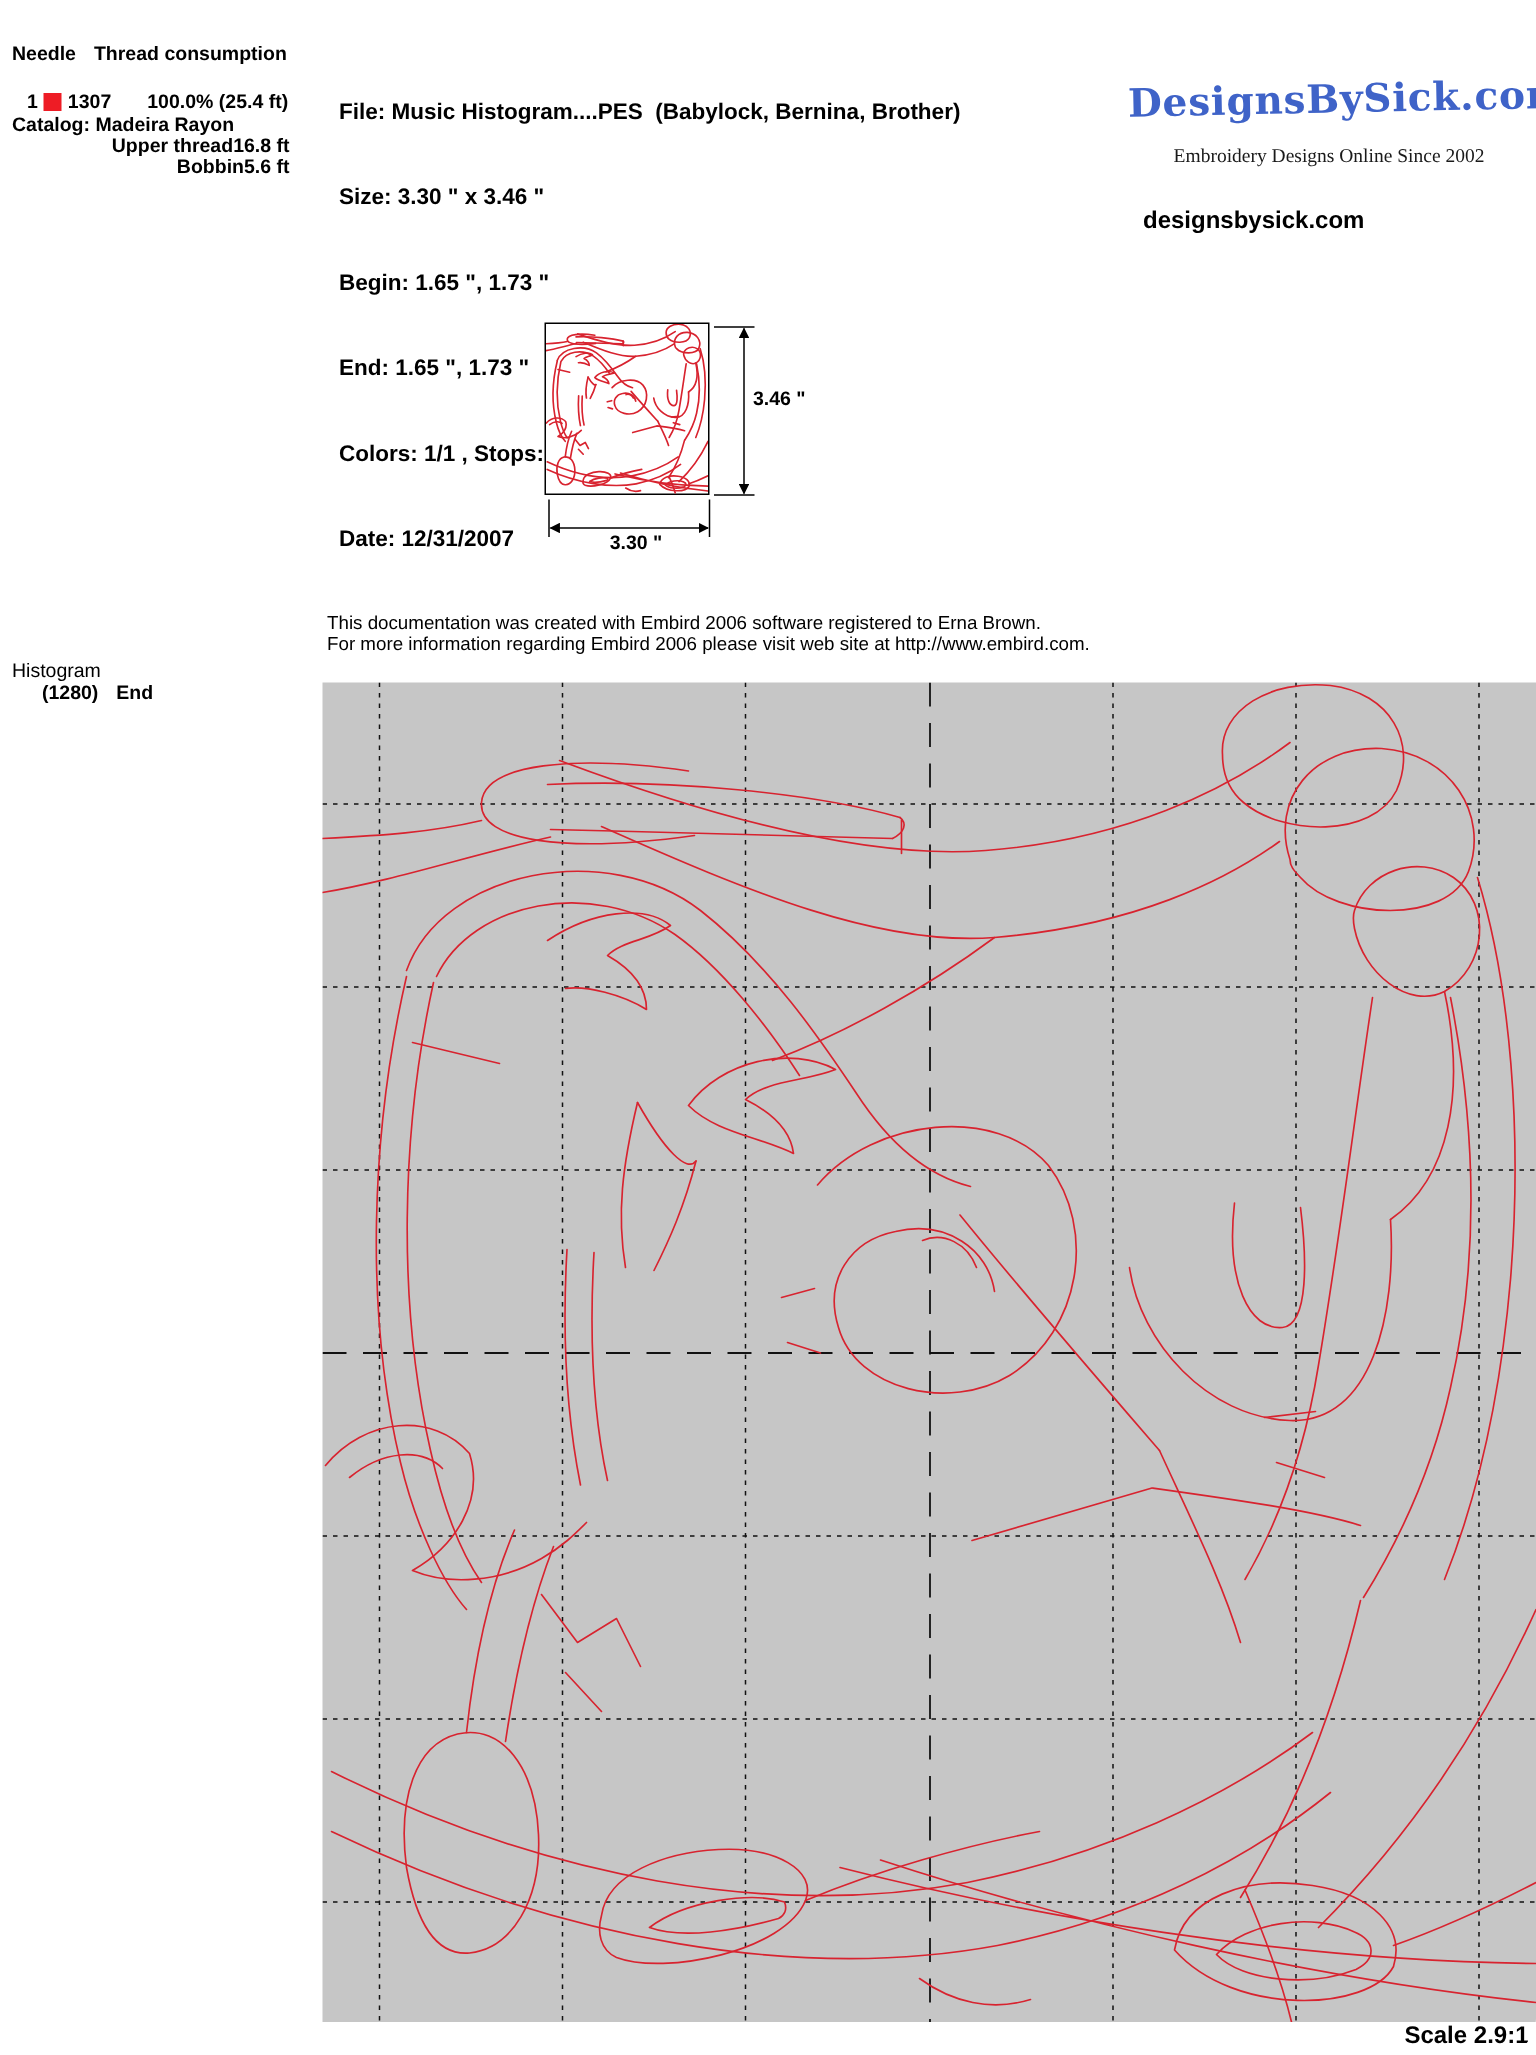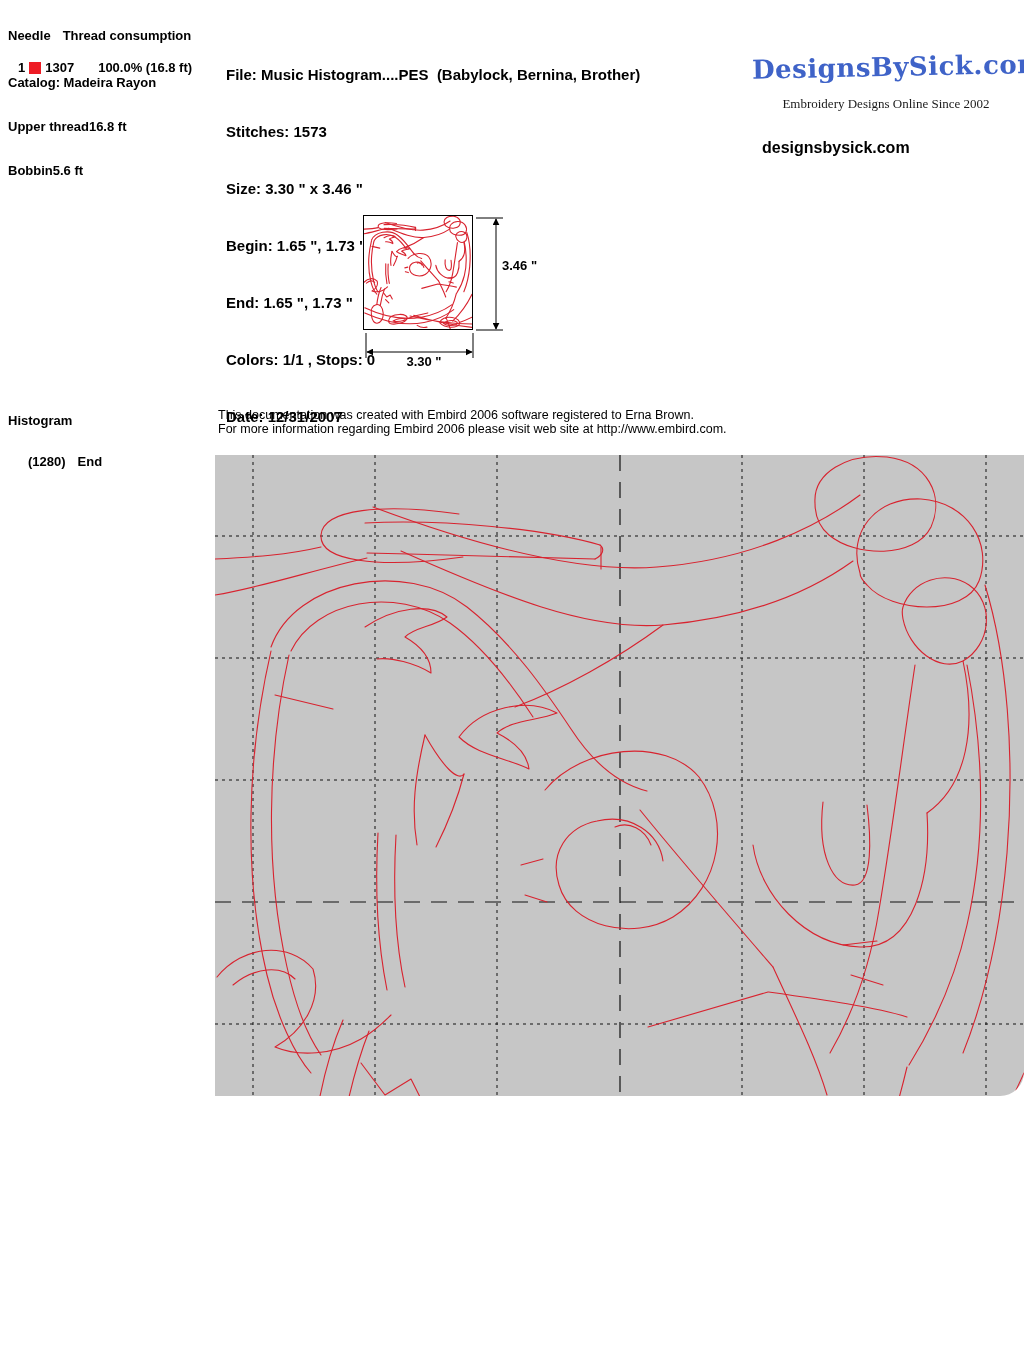--- a/index.html
+++ b/index.html
@@ -1,45 +1,45 @@
 <!DOCTYPE html>
 <html><head>
 <meta charset="utf-8">
 <style>
   * { margin:0; padding:0; box-sizing:border-box; }
   body { background:#fff; font-family:"Liberation Sans", sans-serif; }
-  #page { position:relative; width:1024px; height:1096px; background:#ffffff; overflow:hidden;border-radius:24px; }
+  #page { position:relative; width:1024px; height:1370px; background:#ffffff; overflow:hidden;border-radius:24px; }
 
   
   #thread-panel { position:absolute; left:8px; top:28px; width:200px; font-weight:bold; font-size:13px; color:#000; }
   #thread-panel .title-row { display:flex; gap:12px; }
   #needle-row { display:flex; align-items:center; margin-top:17px; padding-left:10px; }
   #needle-row .swatch { width:12px; height:12px; margin:0 4px; display:inline-block; }
   #needle-row .consumption { margin-left:24px; }
   #catalog-line { }
-  .thread-row { display:flex; justify-content:flex-start; width:185px; line-height:14px;margin-top:30px; }
+  .thread-row { display:flex; justify-content:flex-end; width:185px; line-height:14px; }
 
   
   #file-info { position:absolute; left:226px; top:27px; font-weight:bold; font-size:15px; line-height:19px; color:#000; white-space:pre; }
 
   
   #brand { position:absolute; left:752px; top:52px; width:268px; }
   #brand .logo { font-family:"DejaVu Serif", serif; font-weight:bold; font-size:26px; letter-spacing:0.5px; transform:rotate(-1.2deg); white-space:nowrap; }
   #brand .tagline { font-family:"Liberation Serif", serif; font-size:13px; color:#1a1a1a; text-align:center; margin-top:14px; }
   #brand .website { font-weight:bold; font-size:16px; color:#000; margin-top:27px; margin-left:10px; }
 
   
   #thumb-box { position:absolute; left:363px; top:215px; width:110px; height:115px; border:1px solid #000; background:#fff; }
   #dim-svg { position:absolute; left:340px; top:205px; }
   .dim-label { position:absolute; font-weight:bold; font-size:13px; color:#000; white-space:nowrap; }
   #dim-height { left:502px; top:258px; }
   #dim-width { left:384px; top:354px; width:80px; text-align:center; }
 
   
-  #histogram-title { position:absolute; left:8px; top:413px; font-weight:bold; font-size:13px; }
+  #histogram-title { position:absolute; left:8px; top:439px; font-weight:normal; font-size:13px; }
   #histogram-entry { position:absolute; left:28px; top:454px; font-weight:bold; font-size:13px; }
   #histogram-entry .hist-label { margin-left:12px; }
 
   
   #embird-note { position:absolute; left:218px; top:408px; font-size:12.5px; line-height:14px; color:#000; }
 
   
   #stitch-canvas { position:absolute; left:215px; top:455px; width:809px; height:893px; background:#c6c6c6; }
 
   #scale-label { position:absolute; right:5px; top:1349px; font-weight:bold; font-size:16px; color:#000;margin-left:31px; }
@@ -117,36 +117,35 @@
 
   <div id="thread-panel">
     <div class="title-row">
       <span>Needle</span>
       <span>Thread consumption</span>
     </div>
     <div id="needle-row">
       <span>1</span>
       <span class="swatch" style="background:#ee1c25"></span>
       <span>1307</span>
-      <span class="consumption">100.0% (16.8 ft)</span>
+      <span class="consumption">100.0% (25.4 ft)</span>
     </div>
     <div id="catalog-line">Catalog: Madeira Rayon</div>
     <div class="thread-row">
       <span>Upper thread</span>
       <span>16.8 ft</span>
     </div>
     <div class="thread-row">
       <span>Bobbin</span>
       <span>5.6 ft</span>
     </div>
   </div>
 
   <div id="file-info">
     <div>File: Music Histogram....PES  (Babylock, Bernina, Brother)</div>
-    <div>Stitches: 1573</div>
     <div>Size: 3.30 " x 3.46 "</div>
     <div>Begin: 1.65 ", 1.73 "</div>
     <div>End: 1.65 ", 1.73 "</div>
     <div>Colors: 1/1 , Stops: 0</div>
     <div>Date: 12/31/2007</div>
   </div>
 
   <div id="brand">
     <div class="logo" style="color:#3f63c8">DesignsBySick.com</div>
     <div class="tagline">Embroidery Designs Online Since 2002</div>

